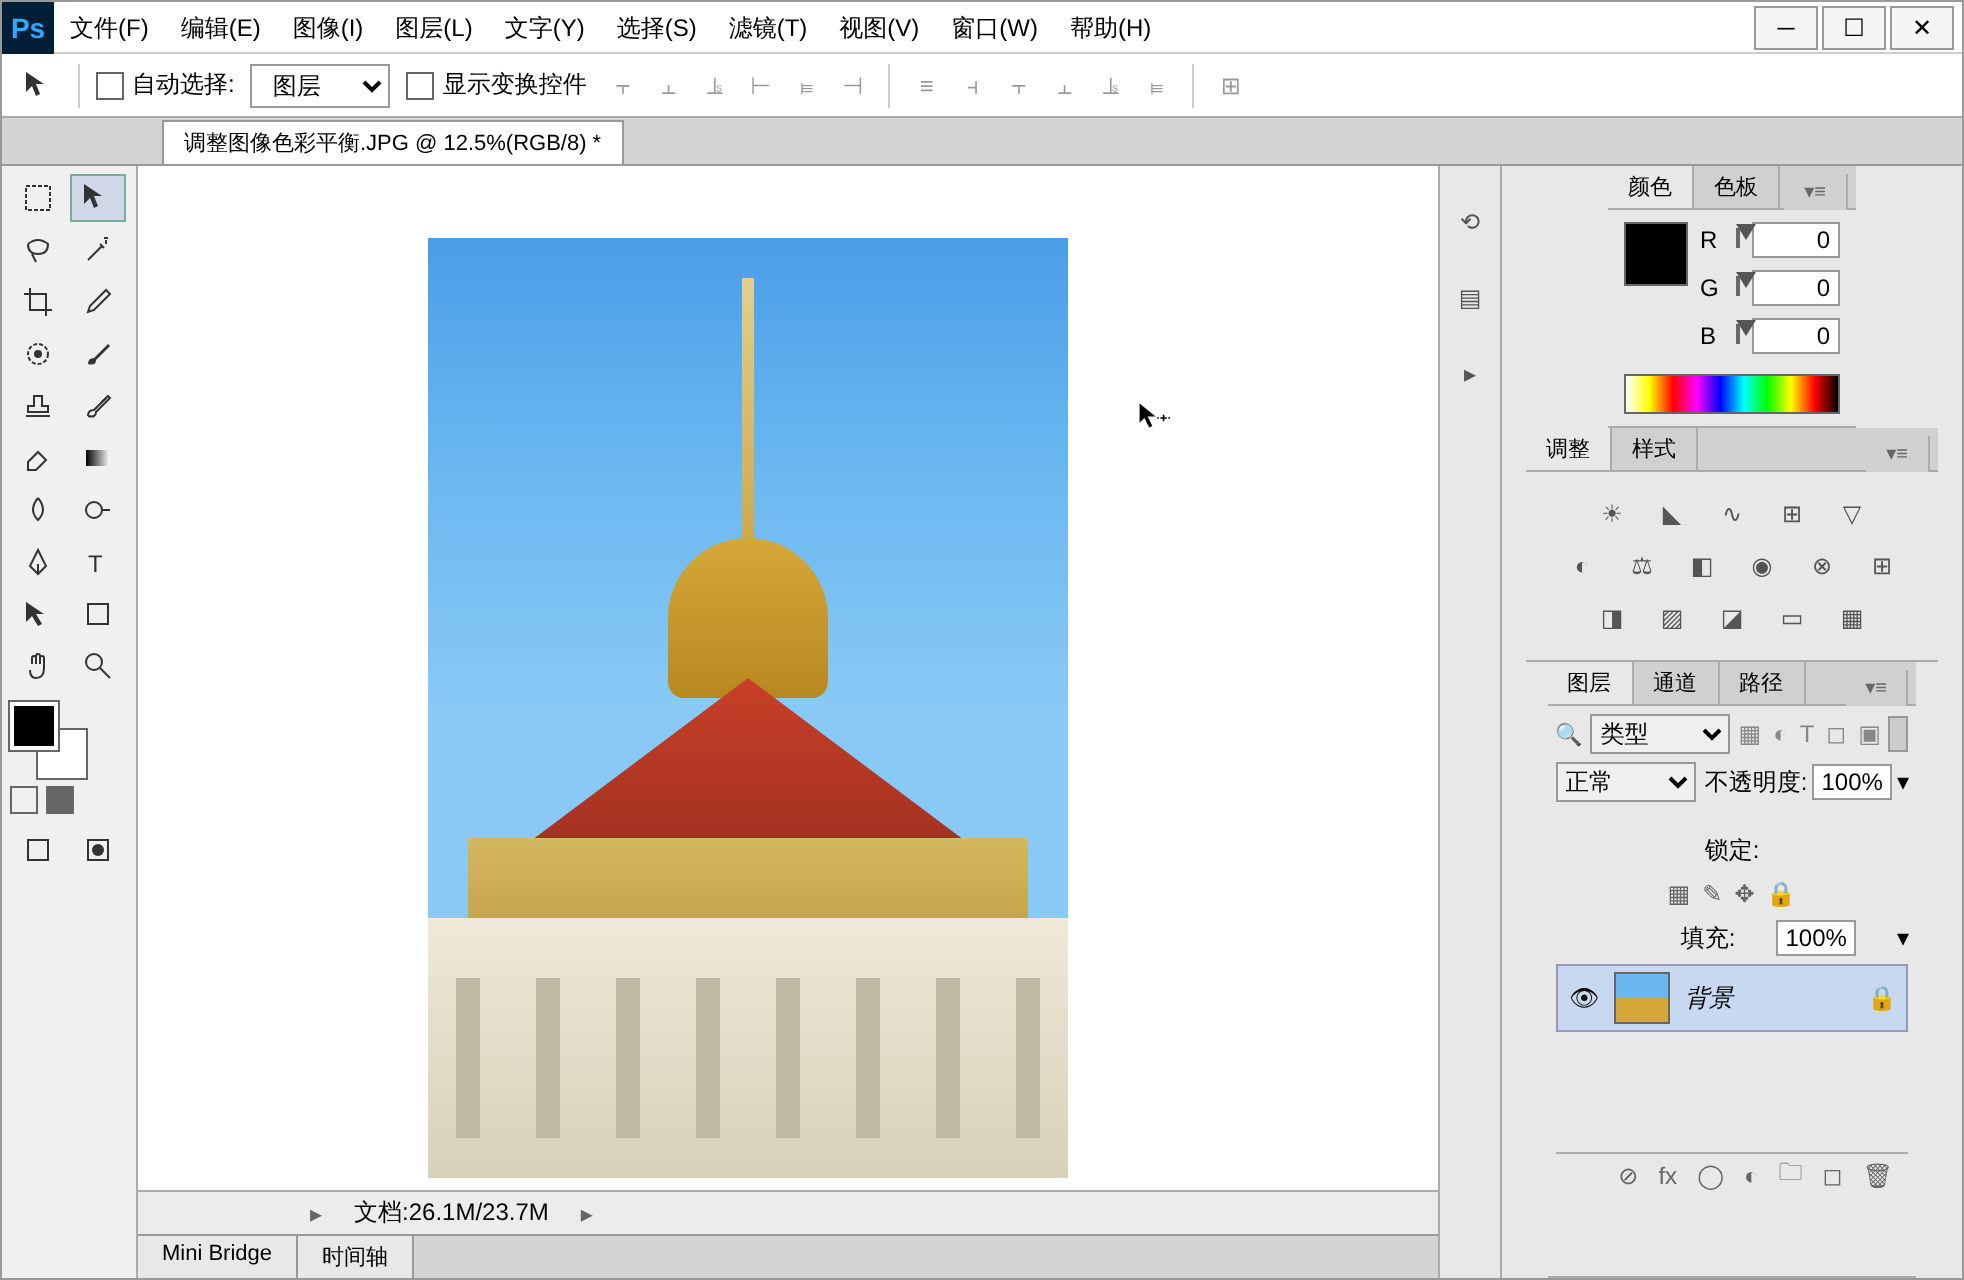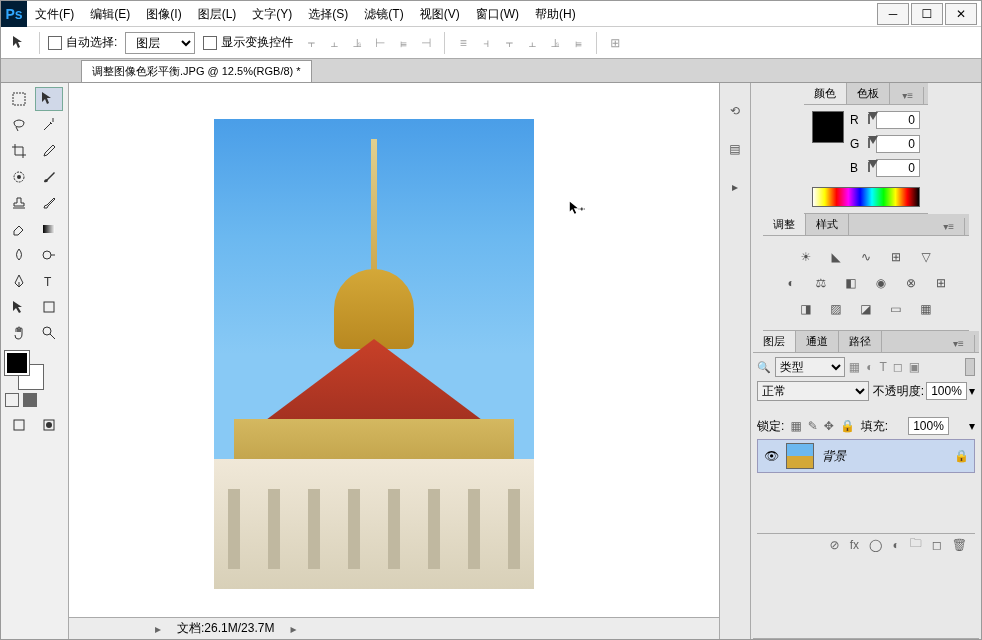--- a/index.html
+++ b/index.html
@@ -90,21 +90,21 @@
 
 .layers-body { padding: 4px; }
 .layers-filter { display: flex; align-items: center; gap: 4px; margin-bottom: 4px; }
 .layers-filter select { flex: 0 0 70px; height: 20px; border: 1px solid #999; }
 .layers-filter .ficons { display: flex; gap: 6px; color: #888; flex: 1; }
 .layers-filter .switch { width: 10px; height: 18px; background: #ccc; border: 1px solid #999; }
 .layers-blend { display: flex; align-items: center; gap: 4px; margin-bottom: 16px; }
 .layers-blend select { flex: 1; height: 20px; border: 1px solid #999; }
 .layers-blend .opa { display: flex; align-items: center; gap: 2px; font-size: 11px; }
 .layers-blend .opa .val { border: 1px solid #999; padding: 1px 4px; background: #fff; }
-.layers-lock { display: flex; align-items: center; gap: 6px; margin-bottom: 4px; font-size: 11px; }
+.layers-lock { display: flex; align-items: center; gap: 6px; margin-bottom: 4px; font-size: 11px; flex-direction: column; }
 .layers-lock .icons { display: flex; gap: 6px; color: #666; }
 .layers-lock .fill { margin-left: auto; display: flex; align-items: center; gap: 20px; }
 .layers-lock .fill .val { border: 1px solid #999; padding: 1px 4px; background: #fff; }
 .layer-item { display: flex; align-items: center; height: 34px; background: #c8d8f0; border: 1px solid #99b; padding: 0 6px; gap: 8px; }
 .layer-item .eye { width: 14px; }
 .layer-item .thumb { width: 28px; height: 26px; background: linear-gradient(180deg, #6bb8f0 50%, #d4a838 50%); border: 1px solid #666; }
 .layer-item .name { flex: 1; font-style: italic; }
 .layer-item .lock { width: 14px; }
 .layers-footer { height: 22px; border-top: 1px solid #aaa; display: flex; align-items: center; justify-content: flex-end; gap: 10px; padding: 0 8px; color: #666; margin-top: 60px; }
 
@@ -362,20 +362,24 @@
             <path d="M1 1 L1 13 L4 10 L7 16 L9 15 L6 9 L11 9 Z" fill="#000"></path>
             <path d="M14 10 L18 10 M16 8 L16 12 M13 10 L12 10 M19 10 L20 10" stroke="#000"></path>
           </svg>
       </div>
     </div>
     <div class="canvas-status">
       <div class="zoom">12.5%</div>
       <span style="padding:0 6px;color:#666">▸</span>
       <div class="doc">文档:26.1M/23.7M</div>
       <span style="padding:0 6px;color:#666">▸</span>
+    </div>
+    <div class="bottom-tabs">
+      <div>Mini Bridge</div>
+      <div>时间轴</div>
     </div>
   </div>
 
   <div class="midstrip">
     <div>⟲</div>
     <div>▤</div>
     <div>▸</div>
   </div>
 
   <div class="panels">

